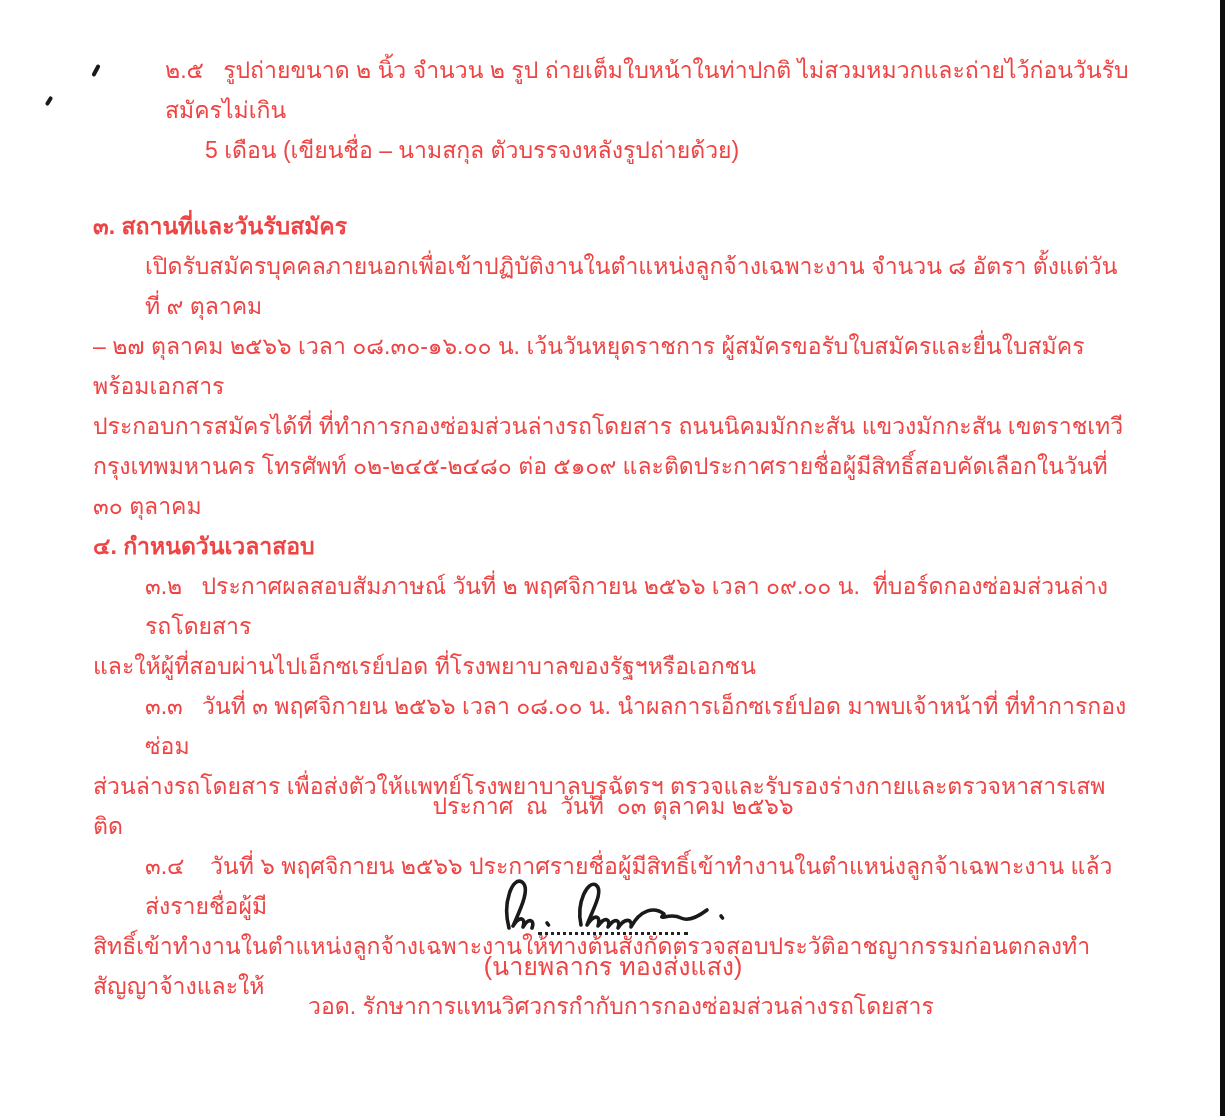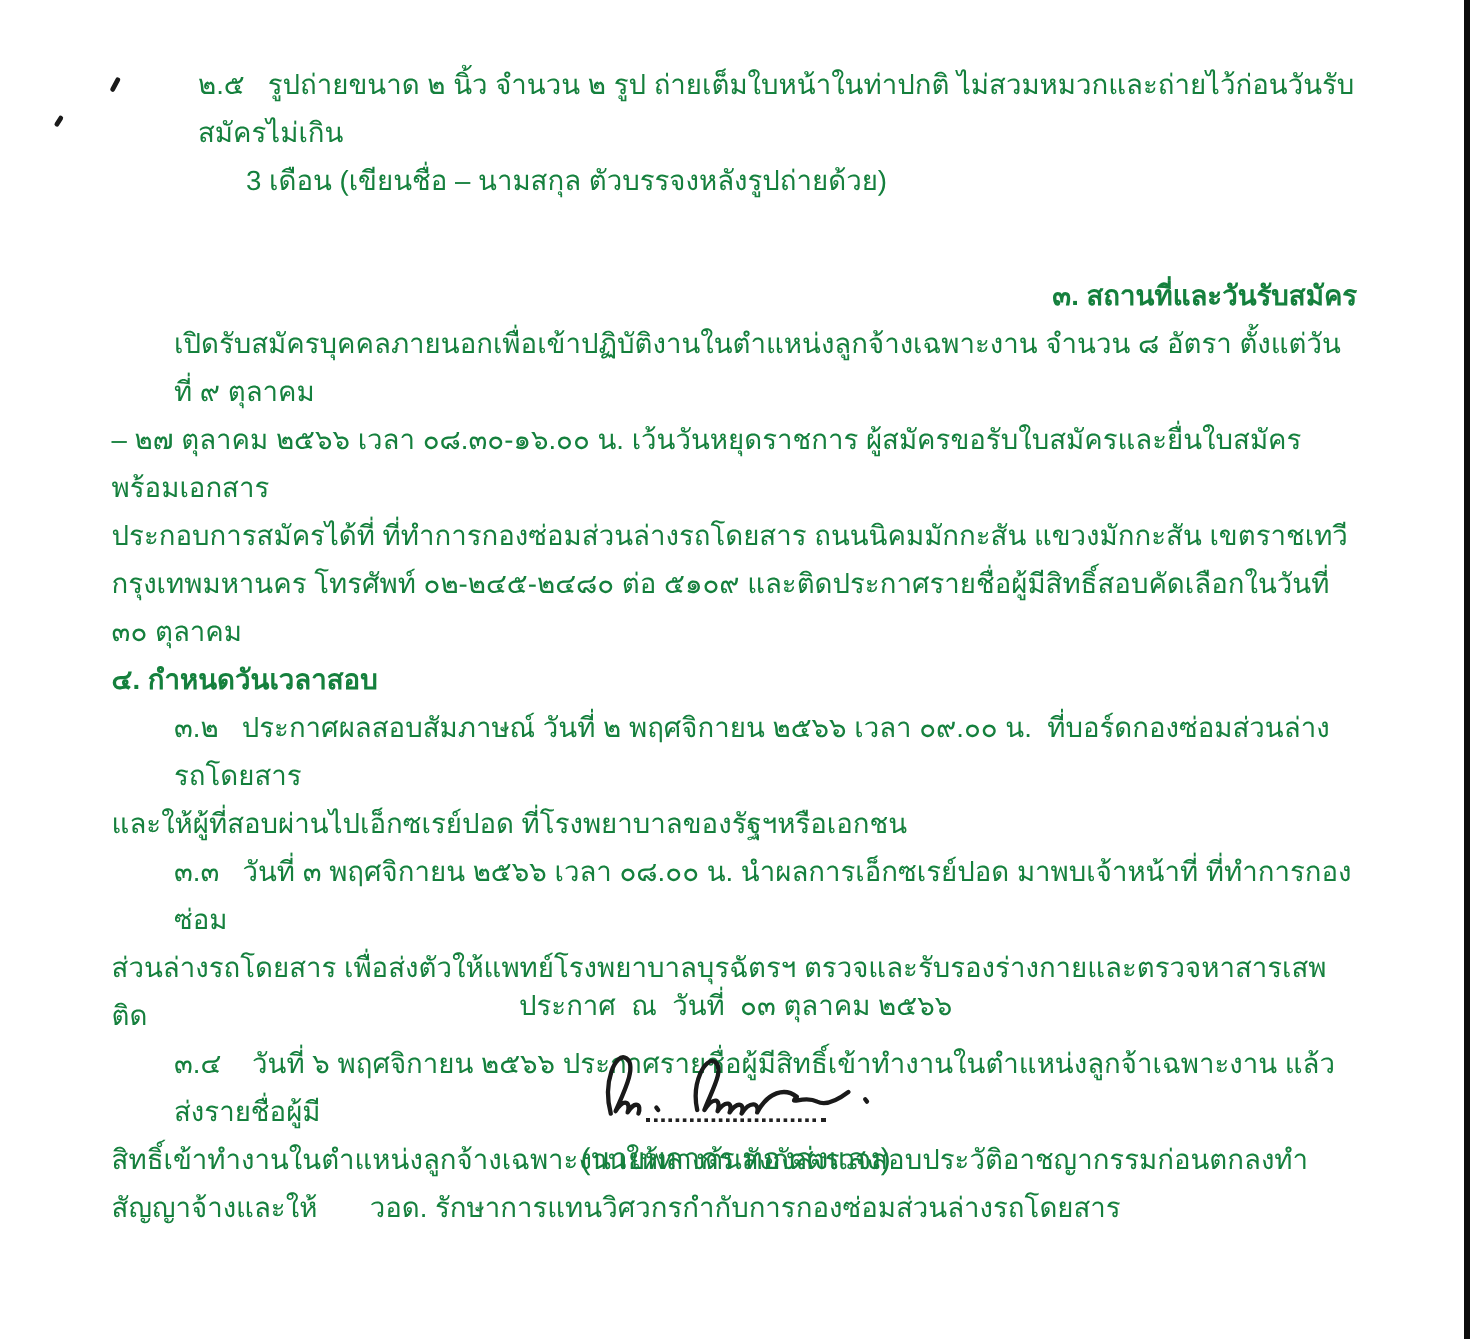--- a/index.html
+++ b/index.html
@@ -3,37 +3,37 @@
 <meta charset="utf-8">
 <style>
   html,body { margin:0; padding:0; background:#e8e8e8; }
   .page {
     position:relative;
     width:1226px; height:1116px;
     margin:0 auto;
     background:#ffffff;
     overflow:hidden;
     font-family:"Liberation Sans","DejaVu Sans",sans-serif;
-    color:#15803d;
+    color:#ef4444;
   }
   .content {
     position:absolute;
     left:93px; right:95px; top:50px;
     font-size:23px;
     line-height:40px;
   }
   .line { white-space:pre-wrap; }
   .ind-a { padding-left:72px; }
   .ind-b { padding-left:112px; }
   .ind-first { padding-left:52px; }
   .heading { font-weight:bold; }
-  .gap-top { margin-top:56px;text-align:right; }
+  .gap-top { margin-top:36px; }
 
   .issued {
-    position:absolute; top:818px; left:0; width:100%;
+    position:absolute; top:786px; left:0; width:100%;
     text-align:center; font-size:23px; line-height:40px;
     white-space:pre-wrap;
   }
   .sig-block {
     position:absolute; top:868px; left:0; width:100%;
     text-align:center;
   }
   .sig-svg { display:block; margin:0 auto; }
   .sig-dots {
     display:block; width:150px; height:0;
@@ -59,21 +59,21 @@
 
 <div class="page">
 
   <div class="speck speck-1"></div>
   <div class="speck speck-2"></div>
   <div class="edge-line"></div>
 
   <div class="content">
 
     <div class="line ind-a">๒.๕   รูปถ่ายขนาด ๒ นิ้ว จำนวน ๒ รูป ถ่ายเต็มใบหน้าในท่าปกติ ไม่สวมหมวกและถ่ายไว้ก่อนวันรับสมัครไม่เกิน</div>
-    <div class="line ind-b">3 เดือน (เขียนชื่อ – นามสกุล ตัวบรรจงหลังรูปถ่ายด้วย)</div>
+    <div class="line ind-b">5 เดือน (เขียนชื่อ – นามสกุล ตัวบรรจงหลังรูปถ่ายด้วย)</div>
 
     <div class="line heading gap-top">๓. สถานที่และวันรับสมัคร</div>
     <div class="line ind-first">เปิดรับสมัครบุคคลภายนอกเพื่อเข้าปฏิบัติงานในตำแหน่งลูกจ้างเฉพาะงาน จำนวน ๘ อัตรา ตั้งแต่วันที่ ๙ ตุลาคม</div>
     <div class="line">– ๒๗ ตุลาคม ๒๕๖๖ เวลา ๐๘.๓๐-๑๖.๐๐ น. เว้นวันหยุดราชการ ผู้สมัครขอรับใบสมัครและยื่นใบสมัครพร้อมเอกสาร</div>
     <div class="line">ประกอบการสมัครได้ที่ ที่ทำการกองซ่อมส่วนล่างรถโดยสาร ถนนนิคมมักกะสัน แขวงมักกะสัน เขตราชเทวี</div>
     <div class="line">กรุงเทพมหานคร โทรศัพท์ ๐๒-๒๔๕-๒๔๘๐ ต่อ ๕๑๐๙ และติดประกาศรายชื่อผู้มีสิทธิ์สอบคัดเลือกในวันที่ ๓๐ ตุลาคม</div>
 
     <div class="line heading">๔. กำหนดวันเวลาสอบ</div>
     <div class="line ind-first">๓.๒   ประกาศผลสอบสัมภาษณ์ วันที่ ๒ พฤศจิกายน ๒๕๖๖ เวลา ๐๙.๐๐ น.  ที่บอร์ดกองซ่อมส่วนล่างรถโดยสาร</div>
     <div class="line">และให้ผู้ที่สอบผ่านไปเอ็กซเรย์ปอด ที่โรงพยาบาลของรัฐฯหรือเอกชน</div>

